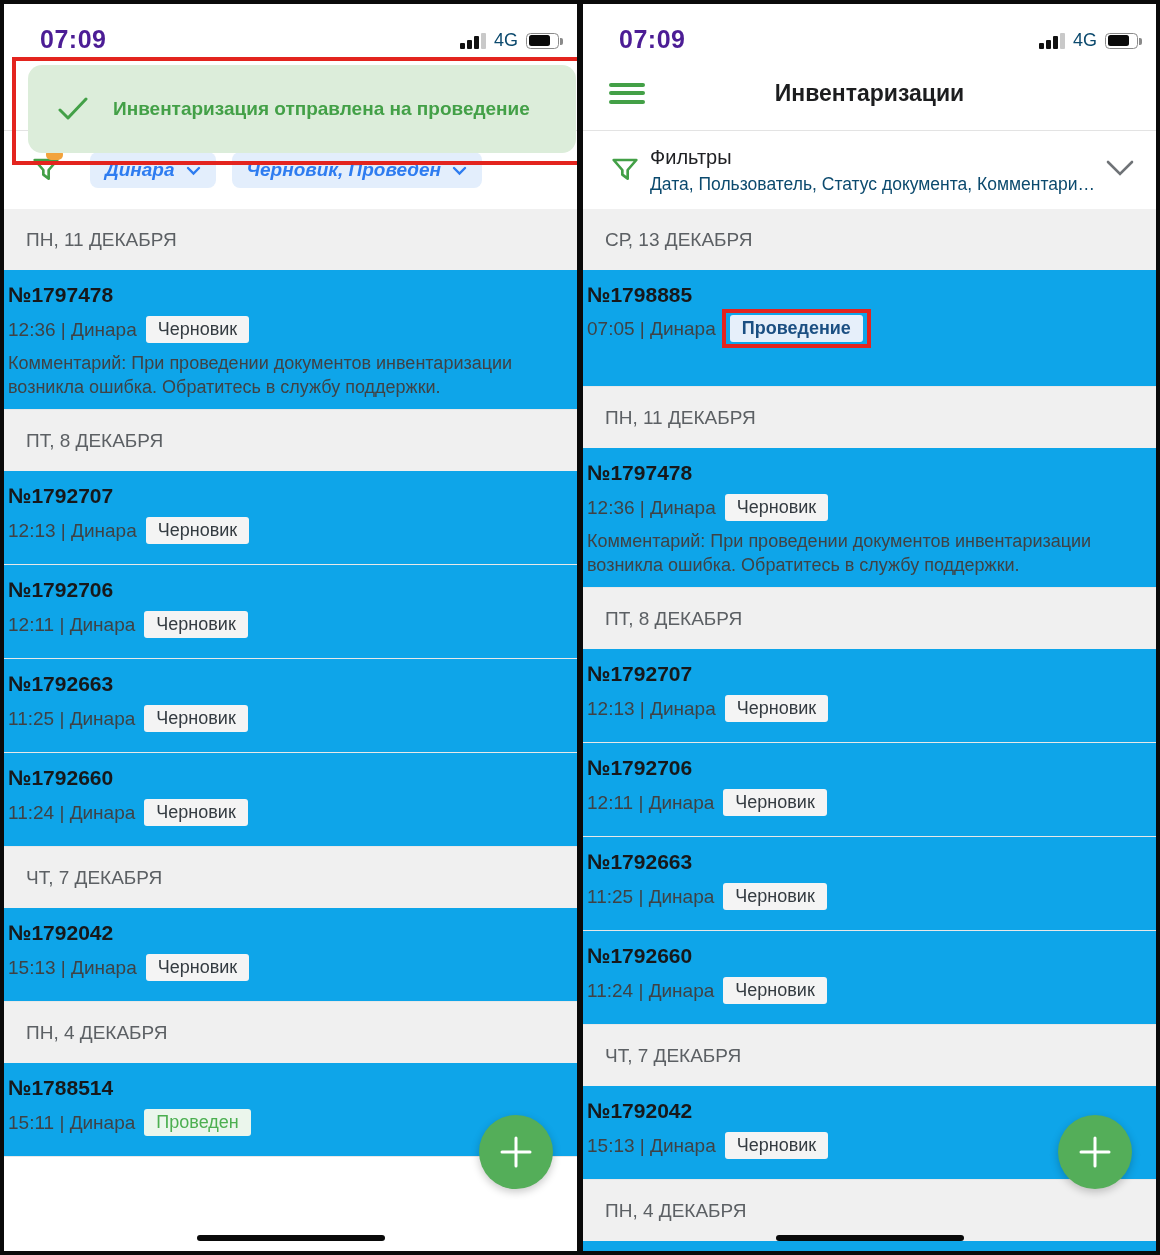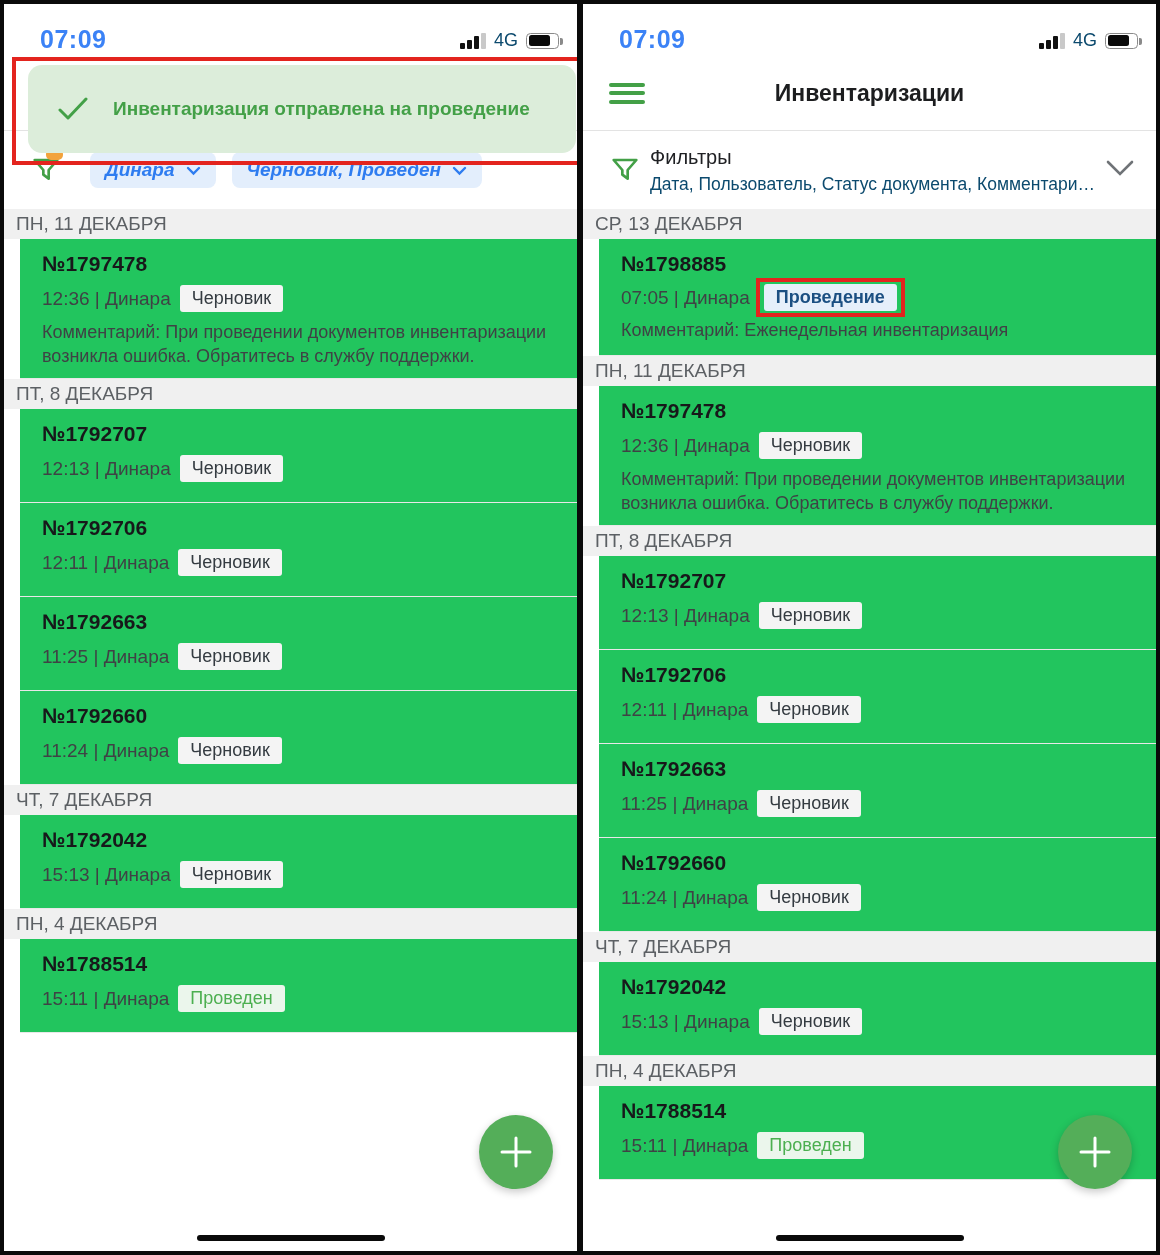--- a/index.html
+++ b/index.html
@@ -11,21 +11,21 @@
     overflow:hidden;
   }
   .panel {
     position:absolute; top:4px; height:1247px; background:#fff; overflow:hidden;
   }
   #left-panel  { left:4px;  width:573px; }
   #right-panel { left:583px; width:573px; }
 
   
   .status { height:52px; display:flex; justify-content:space-between; align-items:flex-end; padding:0 18px 2px 36px; }
-  .time { font-size:25px; font-weight:bold; color:#3b82f6; letter-spacing:.5px; }
+  .time { font-size:25px; font-weight:bold; color:#4c1d95; letter-spacing:.5px; }
   .sicons { display:flex; align-items:center; gap:8px; padding-bottom:3px; }
   .sig { display:flex; align-items:flex-end; gap:2.5px; }
   .sig i { display:block; width:4.5px; border-radius:1px; background:#111; }
   .sig i.b1{height:6px} .sig i.b2{height:9px} .sig i.b3{height:12.5px} .sig i.b4{height:16px; background:#c9c9c9;}
   .net { font-size:18px; color:#0c4a6e; }
   .batt { position:relative; width:33px; height:16px; border:1.6px solid #8a8a8a; border-radius:4.5px; }
   .batt i { position:absolute; left:1.5px; top:1.5px; bottom:1.5px; width:70%; background:#0a0a0a; border-radius:2.5px; }
   .batt:after { content:""; position:absolute; right:-4.5px; top:4px; width:2.5px; height:7px; background:#8a8a8a; border-radius:0 2px 2px 0; }
 
   
@@ -39,22 +39,22 @@
   .funnel-wrap { position:relative; margin-left:26px; width:32px; height:32px; flex:0 0 auto; }
   .funnel-wrap .dot { position:absolute; top:-5px; left:16px; width:17px; height:11px; background:#f2a33c; border-radius:5px; }
   .chip { background:#e3eefc; color:#2e7cf0; font-weight:bold; font-size:19px; padding:7px 15px; border-radius:8px; display:flex; align-items:center; gap:11px; cursor:pointer;font-style:italic; }
   .chip svg { margin-top:2px; }
   .f-label { font-size:20px; color:#202124; margin-bottom:5px; }
   .f-sub { font-size:17.5px; color:#0c4a6e; }
   .f-text { margin-left:9px; }
   .f-chev { position:absolute; right:22px; top:50%; transform:translateY(-50%); }
 
   
-  .sect { height:30px; background:#f0f0f0; display:flex; align-items:center; padding-left:12px; font-size:19px; color:#5c6064; }
-  .item { padding:13px 22px 0 22px; border-bottom:1px solid #e8e8e8; height:94px; background:#22c55e;margin-left:16px; }
+  .sect { height:61px; background:#f0f0f0; display:flex; align-items:center; padding-left:22px; font-size:19px; color:#5c6064; }
+  .item { padding:13px 22px 0 4px; border-bottom:1px solid #e8e8e8; height:94px; background:#0ea5e9; }
   .item.with-c1 { height:117px; }
   .item.with-c2 { height:140px; }
   .inum { font-size:21px; font-weight:bold; color:#17181a; }
   .imeta { margin-top:9px; display:flex; align-items:center; gap:9px; font-size:19px; color:#3f4245; }
   .badge { font-size:18px; padding:3px 12px; border-radius:3px; white-space:nowrap; }
   .badge.draft { background:#f4f4f4; color:#343b41; font-weight:500; }
   .badge.done  { background:#ebf6ec; color:#4caf50; font-weight:400; }
   .badge.proc  { background:#e6effa; color:#1b4f82; font-weight:bold; }
   .redbox { display:inline-flex; border:4px solid #e3241e; padding:2px 4px; margin:-7px 0; }
   .comment { margin-top:9px; font-size:18px; color:#3f4245; line-height:1.33; }
@@ -243,21 +243,20 @@
       <span>СР, 13 ДЕКАБРЯ</span>
     </div>
   <div class="item with-c1">
     <div class="inum">№1798885</div>
     <div class="imeta" style="gap:6px">
       <span>07:05 | Динара</span>
       <span class="redbox">
           <span class="badge proc">Проведение</span>
         </span>
     </div>
-    <div class="comment">Комментарий: Еженедельная инвентаризация</div>
   </div>
 
   <div class="sect">
       <span>ПН, 11 ДЕКАБРЯ</span>
     </div>
   <div class="item with-c2">
     <div class="inum">№1797478</div>
     <div class="imeta">
         <span>12:36 | Динара</span>
         <span class="badge draft">Черновик</span>

